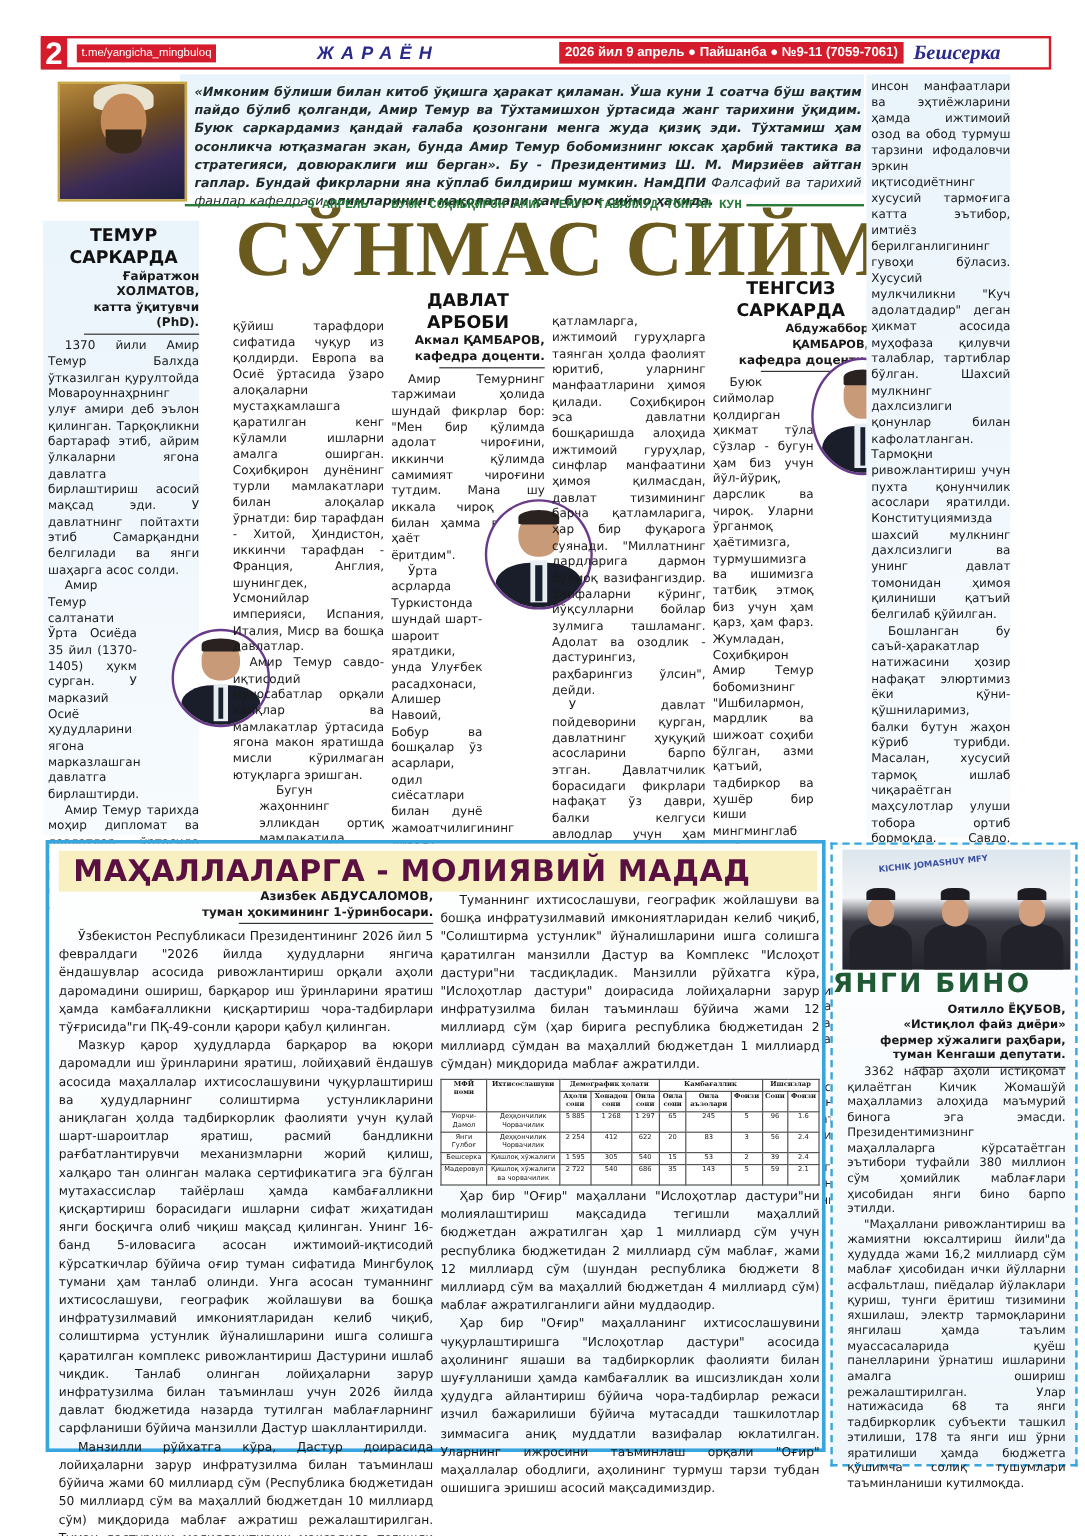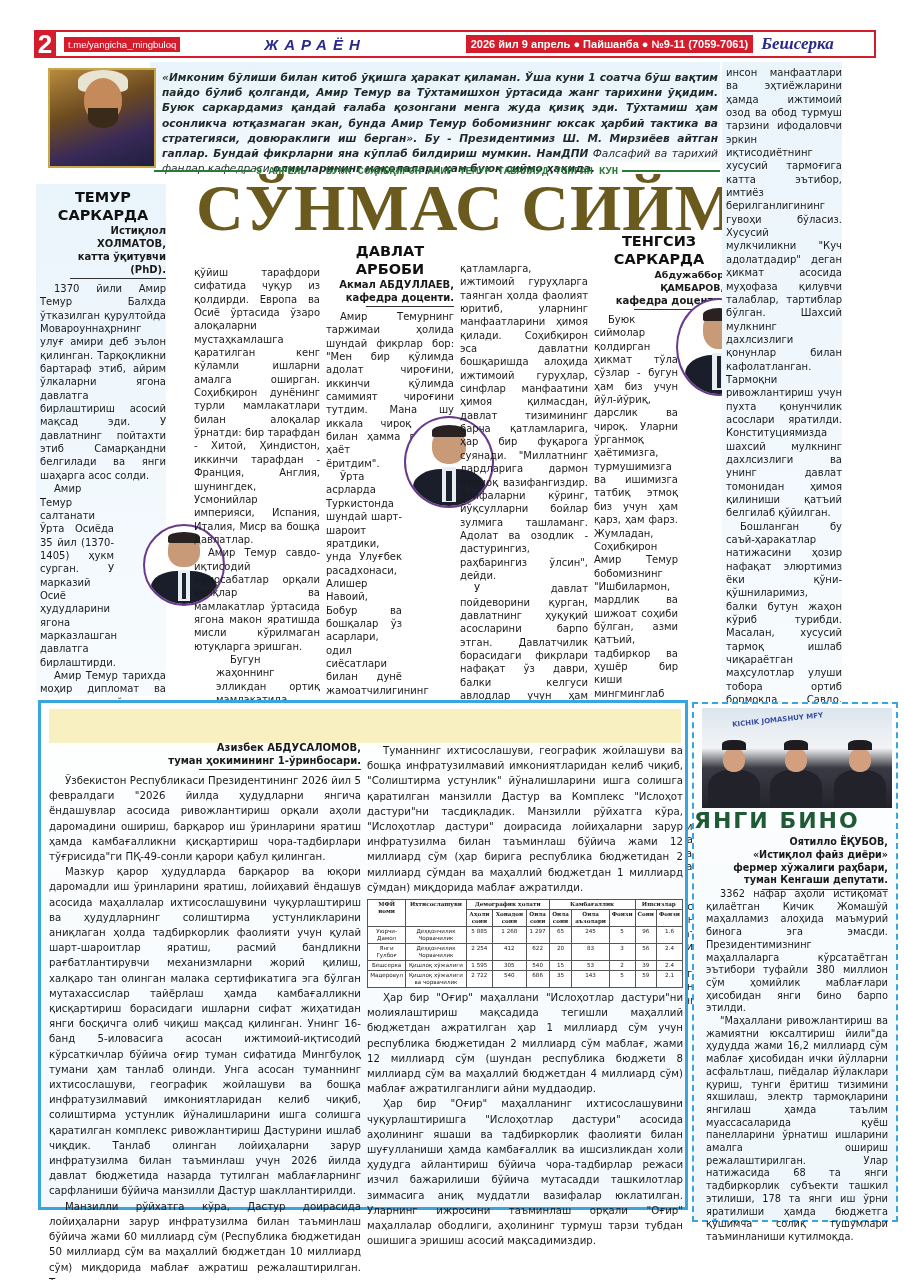--- a/index.html
+++ b/index.html
@@ -95,21 +95,21 @@
     <div class="line"></div>
     <span>9 АПРЕЛЬ - БУЮК СОҲИБҚИРОН АМИР ТЕМУР ТАВАЛЛУД ТОПГАН КУН</span>
     <div class="line"></div>
   </div>
   <div class="headline">СЎНМАС СИЙМО</div>
 
   <div class="col-bg" style="left:36px; top:122px; width:130px; height:512px;"></div>
   <div class="col" style="left:40px; top:126px; width:126px;">
     <div class="col-title">ТЕМУР</div>
     <div class="col-title">САРКАРДА</div>
-    <div class="author">Истиқлол ХОЛМАТОВ,</div>
+    <div class="author">Ғайратжон ХОЛМАТОВ,</div>
     <div class="author">катта ўқитувчи (PhD).</div>
     <div class="author-rule" style="margin-left:30px;"></div>
     <p>1370 йили Амир Темур Балхда ўтказилган қурултойда Мовароуннаҳрнинг улуғ амири деб эълон қилинган. Тарқоқликни бартараф этиб, айрим ўлкаларни ягона давлатга бирлаштириш асосий мақсад эди. У давлатнинг пойтахти этиб Самарқандни белгилади ва янги шаҳарга асос солди.</p>
     <p style="margin-right:52px;">Амир Темур салтанати Ўрта Осиёда 35 йил (1370-1405) ҳукм сурган. У марказий Осиё ҳудудларини ягона марказлашган давлатга бирлаштирди.</p>
     <p>Амир Темур тарихда моҳир дипломат ва давлатлар ўртасида яхши муносабатларни ривожлантириш, савдо-сотиқ алоқаларини йўлга</p>
   </div>
   <div class="circle-photo" style="left:143px; top:462px; width:82px; height:82px;">
     <div class="suit"></div>
     <div class="shirt"></div>
     <div class="tie"></div>
@@ -118,21 +118,21 @@
   </div>
 
   <div class="col" style="left:194px; top:204px; width:126px;">
     <p style="text-indent:0;">қўйиш тарафдори сифатида чуқур из қолдирди. Европа ва Осиё ўртасида ўзаро алоқаларни мустаҳкамлашга қаратилган кенг кўламли ишларни амалга оширган. Соҳибқирон дунёнинг турли мамлакатлари билан алоқалар ўрнатди: бир тарафдан - Хитой, Ҳиндистон, иккинчи тарафдан - Франция, Англия, шунингдек, Усмонийлар империяси, Испания, Италия, Миср ва бошқа давлатлар.</p>
     <p>Амир Темур савдо-иқтисодий муносабатлар орқали халқлар ва мамлакатлар ўртасида ягона макон яратишда мисли кўрилмаган ютуқларга эришган.</p>
     <p style="padding-left:22px;">Бугун жаҳоннинг элликдан ортиқ мамлакатида темуршунос олимлар илмий изланишлар олиб боряпти. Темур ва темурийлар даврига бағишланган кўплаб китоблар чоп этилмоқда. Ўтган олти юз йил мобайнида Европа тилларида Амир Темурга бағишлаб ёзилган салмоқли асарларнинг сони 500 тадан, шарқ тилларида эса 900 тадан ошган.</p>
   </div>
 
   <div class="col" style="left:326px; top:180px; width:128px;">
     <div class="col-title">ДАВЛАТ АРБОБИ</div>
-    <div class="author">Акмал АБДУЛЛАЕВ,</div>
+    <div class="author">Акмал ҚАМБАРОВ,</div>
     <div class="author">кафедра доценти.</div>
     <div class="author-rule" style="margin-left:40px;"></div>
     <p>Амир Темурнинг таржимаи ҳолида шундай фикрлар бор: "Мен бир қўлимда адолат чироғини, иккинчи қўлимда самимият чироғини тутдим. Мана шу иккала чироқ нури билан ҳамма вақт ўз ҳаёт йўлимни ёритдим".</p>
     <p style="padding-right:52px;">Ўрта асрларда Туркистонда шундай шарт-шароит яратдики, унда Улуғбек расадхонаси, Алишер Навоий, Бобур ва бошқалар ўз асарлари, одил сиёсатлари билан дунё жамоатчилигининг диққат эътиборини тортишга муваффақ бўлишган.</p>
     <p>У давлат ва жамият қурилишида, бошқаришда адолат ва қонунийликка асосланди. Ўз замонида халқлар орасида кенг тарқалган Ислом сиёсий мафкураси ва қонунлар тизими - шариатни амалда қўллади ҳамда унга қўшимча тарзда ўз "тузуклари"ни ярата олган.</p>
     <p>Ҳар қандай давлат тузуми, маълум ижтимоий</p>
   </div>
   <div class="circle-photo" style="left:404px; top:354px; width:90px; height:92px;">
     <div class="suit"></div>
     <div class="shirt"></div>
@@ -168,20 +168,21 @@
   <div class="col-bg" style="left:722px; top:0; width:120px; height:636px;"></div>
   <div class="col" style="left:726px; top:4px; width:116px;">
     <p style="text-indent:0;">инсон манфаатлари ва эҳтиёжларини ҳамда ижтимоий озод ва обод турмуш тарзини ифодаловчи эркин иқтисодиётнинг хусусий тармоғига катта эътибор, имтиёз берилганлигининг гувоҳи бўласиз. Хусусий мулкчиликни "Куч адолатдадир" деган ҳикмат асосида муҳофаза қилувчи талаблар, тартиблар бўлган. Шахсий мулкнинг дахлсизлиги қонунлар билан кафолатланган. Тармоқни ривожлантириш учун пухта қонунчилик асослари яратилди. Конституциямизда шахсий мулкнинг дахлсизлиги ва унинг давлат томонидан ҳимоя қилиниши қатъий белгилаб қўйилган.</p>
     <p>Бошланган бу саъй-ҳаракатлар натижасини ҳозир нафақат элюртимиз ёки қўни-қўшниларимиз, балки бутун жаҳон кўриб турибди. Масалан, хусусий тармоқ ишлаб чиқараётган маҳсулотлар улуши тобора ортиб бормоқда. Савдо, хизмат кўрсатиш соҳалари етакчи ўринга чиқиб олди. Хусусий мулк ва мулкдорларга бўлган муносабат тубдан ўзгарди. Соҳибқирон назарда тутган тадбиркорлар сони Янги Ўзбекистонда йил сайин кўпаймоқда.</p>
     <p>Биз нафақат жаҳонга машҳур улуғ алломаларимизнинг, балки бобомиз Амир Темур бағоят суйган, эъзозлаган мардлик ва шижоат соҳиблари - ишбилармонларнинг, азми қарори қатъий, лафзи ҳалол тадбиркорларнинг ворисларимиз.</p>
   </div>
 </div>
 
 <div class="bottom-article">
   <div class="bottom-head-band"></div>
+  <div class="bottom-headline">МАҲАЛЛАЛАРГА - МОЛИЯВИЙ МАДАД</div>
 
   <div class="bcol" style="left:8px; top:38px; width:312px;">
     <div class="bauthor">Азизбек АБДУСАЛОМОВ,</div>
     <div class="bauthor">туман ҳокимининг 1-ўринбосари.</div>
     <div class="author-rule" style="margin-left:150px;"></div>
     <p>Ўзбекистон Республикаси Президентининг 2026 йил 5 февралдаги "2026 йилда ҳудудларни янгича ёндашувлар асосида ривожлантириш орқали аҳоли даромадини ошириш, барқарор иш ўринларини яратиш ҳамда камбағалликни қисқартириш чора-тадбирлари тўғрисида"ги ПҚ-49-сонли қарори қабул қилинган.</p>
     <p>Мазкур қарор ҳудудларда барқарор ва юқори даромадли иш ўринларини яратиш, лойиҳавий ёндашув асосида маҳаллалар ихтисослашувини чуқурлаштириш ва ҳудудларнинг солиштирма устунликларини аниқлаган ҳолда тадбиркорлик фаолияти учун қулай шарт-шароитлар яратиш, расмий бандликни рағбатлантирувчи механизмларни жорий қилиш, халқаро тан олинган малака сертификатига эга бўлган мутахассислар тайёрлаш ҳамда камбағалликни қисқартириш борасидаги ишларни сифат жиҳатидан янги босқичга олиб чиқиш мақсад қилинган. Унинг 16-банд 5-иловасига асосан ижтимоий-иқтисодий кўрсаткичлар бўйича оғир туман сифатида Мингбулоқ тумани ҳам танлаб олинди. Унга асосан туманнинг ихтисослашуви, географик жойлашуви ва бошқа инфратузилмавий имкониятларидан келиб чиқиб, солиштирма устунлик йўналишларини ишга солишга қаратилган комплекс ривожлантириш Дастурини ишлаб чиқдик. Танлаб олинган лойиҳаларни зарур инфратузилма билан таъминлаш учун 2026 йилда давлат бюджетида назарда тутилган маблағларнинг сарфланиши бўйича манзилли Дастур шакллантирилди.</p>
     <p>Манзилли рўйхатга кўра, Дастур доирасида лойиҳаларни зарур инфратузилма билан таъминлаш бўйича жами 60 миллиард сўм (Республика бюджетидан 50 миллиард сўм ва маҳаллий бюджетдан 10 миллиард сўм) миқдорида маблағ ажратиш режалаштирилган. Туман дастурини молиялаштириш мақсадида тегишли маҳаллий бюджетдан ажратилган ҳар 1 миллиард сўм учун республика бюджетидан 5 миллиард сўм маблағ, жами 50 миллиард сўм (шундан республика бюджети 10 миллиард сўм ва маҳаллий бюджетдан 10 миллиард сўм) маблағ ажратилди.</p>
   </div>
 

